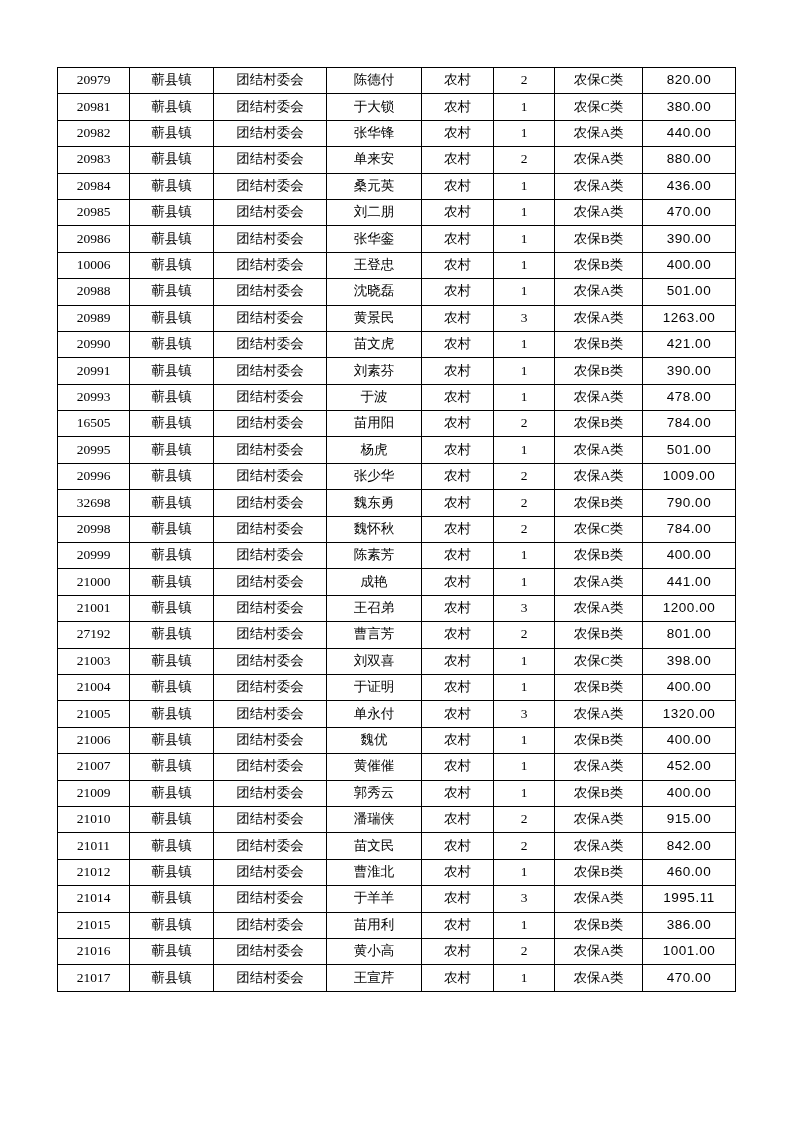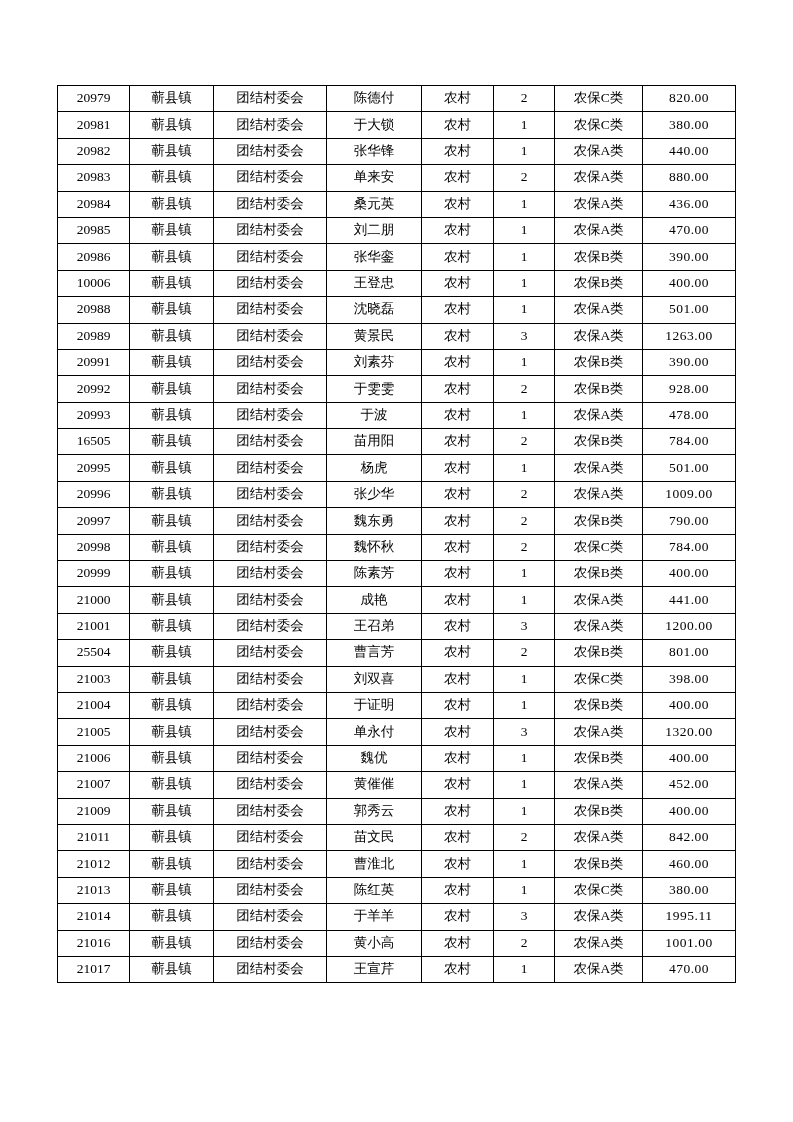--- a/index.html
+++ b/index.html
@@ -15,21 +15,21 @@
   }
   .page {
     position: relative;
     width: 793px;
     height: 1122px;
     box-sizing: border-box;
     padding: 67px 0 0 0;
   }
   table.data-table {
     border-collapse: collapse;
-    margin: 18px auto;
+    margin: 0 auto;
     width: 646px;
     table-layout: fixed;
   }
   table.data-table td {
     border: 1px solid #000000;
     height: 25.4px;
     text-align: center;
     vertical-align: middle;
     font-size: 13.5px;
     line-height: 1.1;
@@ -44,21 +44,21 @@
   col.c-name    { width: 95px; }
   col.c-type    { width: 72px; }
   col.c-count   { width: 61px; }
   col.c-cat     { width: 88px; }
   col.c-amount  { width: 93px; }
 
   td.num {
     font-family: "Liberation Serif", "DejaVu Serif", serif;
   }
   td.amount {
-    font-family: Liberation Serif, serif;
+    font-family: Liberation Sans, sans-serif;
     letter-spacing: 0.5px;
   }
 </style>
 </head>
 <body>
 
 <div class="page">
   <table class="data-table">
     <colgroup>
       <col class="c-id">
@@ -165,40 +165,40 @@
           <td class="num">20989</td>
           <td>蕲县镇</td>
           <td>团结村委会</td>
           <td>黄景民</td>
           <td>农村</td>
           <td class="num">3</td>
           <td>农保A类</td>
           <td class="amount">1263.00</td>
         </tr>
         <tr>
+          <td class="num">20990</td>
+          <td>蕲县镇</td>
+          <td>团结村委会</td>
+          <td>苗文虎</td>
+          <td>农村</td>
+          <td class="num">1</td>
+          <td>农保B类</td>
+          <td class="amount">421.00</td>
+        </tr>
+        <tr>
           <td class="num">20991</td>
           <td>蕲县镇</td>
           <td>团结村委会</td>
           <td>刘素芬</td>
           <td>农村</td>
           <td class="num">1</td>
           <td>农保B类</td>
           <td class="amount">390.00</td>
         </tr>
         <tr>
-          <td class="num">20992</td>
-          <td>蕲县镇</td>
-          <td>团结村委会</td>
-          <td>于雯雯</td>
-          <td>农村</td>
-          <td class="num">2</td>
-          <td>农保B类</td>
-          <td class="amount">928.00</td>
-        </tr>
-        <tr>
           <td class="num">20993</td>
           <td>蕲县镇</td>
           <td>团结村委会</td>
           <td>于波</td>
           <td>农村</td>
           <td class="num">1</td>
           <td>农保A类</td>
           <td class="amount">478.00</td>
         </tr>
         <tr>
@@ -225,21 +225,21 @@
           <td class="num">20996</td>
           <td>蕲县镇</td>
           <td>团结村委会</td>
           <td>张少华</td>
           <td>农村</td>
           <td class="num">2</td>
           <td>农保A类</td>
           <td class="amount">1009.00</td>
         </tr>
         <tr>
-          <td class="num">20997</td>
+          <td class="num">32698</td>
           <td>蕲县镇</td>
           <td>团结村委会</td>
           <td>魏东勇</td>
           <td>农村</td>
           <td class="num">2</td>
           <td>农保B类</td>
           <td class="amount">790.00</td>
         </tr>
         <tr>
           <td class="num">20998</td>
@@ -275,21 +275,21 @@
           <td class="num">21001</td>
           <td>蕲县镇</td>
           <td>团结村委会</td>
           <td>王召弟</td>
           <td>农村</td>
           <td class="num">3</td>
           <td>农保A类</td>
           <td class="amount">1200.00</td>
         </tr>
         <tr>
-          <td class="num">25504</td>
+          <td class="num">27192</td>
           <td>蕲县镇</td>
           <td>团结村委会</td>
           <td>曹言芳</td>
           <td>农村</td>
           <td class="num">2</td>
           <td>农保B类</td>
           <td class="amount">801.00</td>
         </tr>
         <tr>
           <td class="num">21003</td>
@@ -345,58 +345,68 @@
           <td class="num">21009</td>
           <td>蕲县镇</td>
           <td>团结村委会</td>
           <td>郭秀云</td>
           <td>农村</td>
           <td class="num">1</td>
           <td>农保B类</td>
           <td class="amount">400.00</td>
         </tr>
         <tr>
+          <td class="num">21010</td>
+          <td>蕲县镇</td>
+          <td>团结村委会</td>
+          <td>潘瑞侠</td>
+          <td>农村</td>
+          <td class="num">2</td>
+          <td>农保A类</td>
+          <td class="amount">915.00</td>
+        </tr>
+        <tr>
           <td class="num">21011</td>
           <td>蕲县镇</td>
           <td>团结村委会</td>
           <td>苗文民</td>
           <td>农村</td>
           <td class="num">2</td>
           <td>农保A类</td>
           <td class="amount">842.00</td>
         </tr>
         <tr>
           <td class="num">21012</td>
           <td>蕲县镇</td>
           <td>团结村委会</td>
           <td>曹淮北</td>
           <td>农村</td>
           <td class="num">1</td>
           <td>农保B类</td>
           <td class="amount">460.00</td>
         </tr>
         <tr>
-          <td class="num">21013</td>
-          <td>蕲县镇</td>
-          <td>团结村委会</td>
-          <td>陈红英</td>
-          <td>农村</td>
-          <td class="num">1</td>
-          <td>农保C类</td>
-          <td class="amount">380.00</td>
-        </tr>
-        <tr>
           <td class="num">21014</td>
           <td>蕲县镇</td>
           <td>团结村委会</td>
           <td>于羊羊</td>
           <td>农村</td>
           <td class="num">3</td>
           <td>农保A类</td>
           <td class="amount">1995.11</td>
+        </tr>
+        <tr>
+          <td class="num">21015</td>
+          <td>蕲县镇</td>
+          <td>团结村委会</td>
+          <td>苗用利</td>
+          <td>农村</td>
+          <td class="num">1</td>
+          <td>农保B类</td>
+          <td class="amount">386.00</td>
         </tr>
         <tr>
           <td class="num">21016</td>
           <td>蕲县镇</td>
           <td>团结村委会</td>
           <td>黄小高</td>
           <td>农村</td>
           <td class="num">2</td>
           <td>农保A类</td>
           <td class="amount">1001.00</td>

